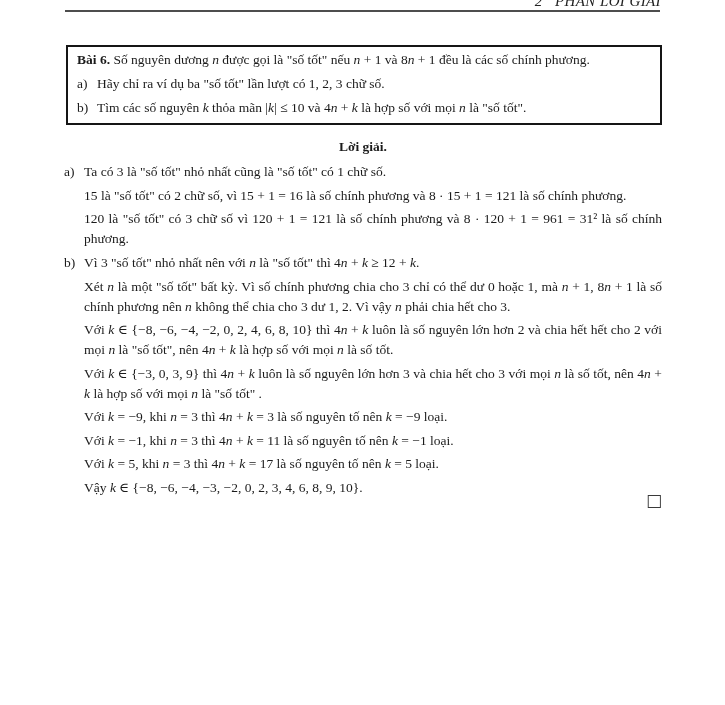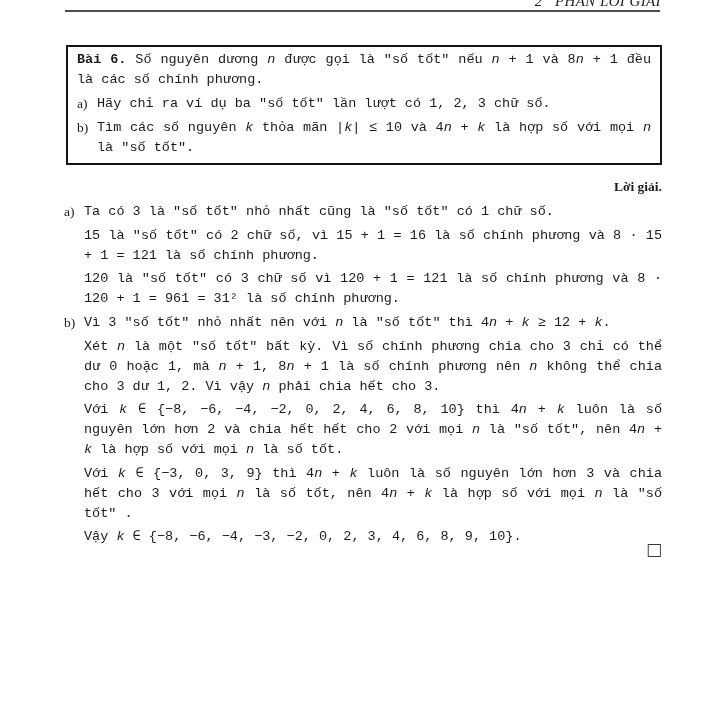--- a/index.html
+++ b/index.html
@@ -19,34 +19,34 @@
     white-space:pre; letter-spacing:0.4px;
   }
   .rh-rule {
     position:absolute; top:10px; left:65px; width:595px; height:2px;
     background:#4d4d4d;
   }
   .content {
     position:absolute; top:45px; left:66px; width:596px;
   }
   .para {
-    margin:0; text-align:justify; line-height:20px;font-family:Liberation Mono, monospace;
+    margin:0; text-align:justify; line-height:20px;
   }
   .problem-box {
     box-sizing:border-box; width:596px;
     border:2px solid #151515;
     padding:3px 9px 5px 9px;
   }
   .problem-box .litem { margin-top:4px; }
   .bold { font-weight:bold; }
   .litem { display:flex; align-items:flex-start; }
   .marker { flex:0 0 20px; width:20px; line-height:20px; }
   .litem .para, .pbody { flex:1 1 auto; min-width:0; }
   .solution-title {
-    font-weight:bold; margin:12px 0 5px -2px; line-height:20px; text-align:right;
+    font-weight:bold; margin:12px 0 5px -2px; line-height:20px; text-align:center;
   }
   .sol { margin-left:-2px; }
   .sol + .sol { margin-top:4px; }
   .pbody .para { margin:3.5px 0; }
   .pbody .para:first-child { margin-top:0; }
   .pbody .para:last-child { margin-bottom:0; }
   .qed-row { text-align:right; margin-top:-6px; padding-right:0; height:16px; }
   .qed {
     font-size:17px; line-height:16px; color:#3a3a3a;
     font-family:"DejaVu Sans","DejaVu Serif",sans-serif;
@@ -88,20 +88,23 @@
       </div>
     </div>
 
     <div class="litem sol">
       <span class="marker">b)</span>
       <div class="pbody">
         <p class="para">Vì 3 "số tốt" nhỏ nhất nên với <i>n</i> là "số tốt" thì 4<i>n</i> + <i>k</i> ≥ 12 + <i>k</i>.</p>
         <p class="para">Xét <i>n</i> là một "số tốt" bất kỳ. Vì số chính phương chia cho 3 chỉ có thể dư 0 hoặc 1, mà <i>n</i> + 1, 8<i>n</i> + 1 là số chính phương nên <i>n</i> không thể chia cho 3 dư 1, 2. Vì vậy <i>n</i> phải chia hết cho 3.</p>
         <p class="para">Với <i>k</i> ∈ {−8, −6, −4, −2, 0, 2, 4, 6, 8, 10} thì 4<i>n</i> + <i>k</i> luôn là số nguyên lớn hơn 2 và chia hết hết cho 2 với mọi <i>n</i> là "số tốt", nên 4<i>n</i> + <i>k</i> là hợp số với mọi <i>n</i> là số tốt.</p>
         <p class="para">Với <i>k</i> ∈ {−3, 0, 3, 9} thì 4<i>n</i> + <i>k</i> luôn là số nguyên lớn hơn 3 và chia hết cho 3 với mọi <i>n</i> là số tốt, nên 4<i>n</i> + <i>k</i> là hợp số với mọi <i>n</i> là "số tốt" .</p>
+        <p class="para">Với <i>k</i> = −9, khi <i>n</i> = 3 thì 4<i>n</i> + <i>k</i> = 3 là số nguyên tố nên <i>k</i> = −9 loại.</p>
+        <p class="para">Với <i>k</i> = −1, khi <i>n</i> = 3 thì 4<i>n</i> + <i>k</i> = 11 là số nguyên tố nên <i>k</i> = −1 loại.</p>
+        <p class="para">Với <i>k</i> = 5, khi <i>n</i> = 3 thì 4<i>n</i> + <i>k</i> = 17 là số nguyên tố nên <i>k</i> = 5 loại.</p>
         <p class="para">Vậy <i>k</i> ∈ {−8, −6, −4, −3, −2, 0, 2, 3, 4, 6, 8, 9, 10}.</p>
       </div>
     </div>
 
     <div class="qed-row">
       <span class="qed">□</span>
     </div>
 
   </div>
 </div>

